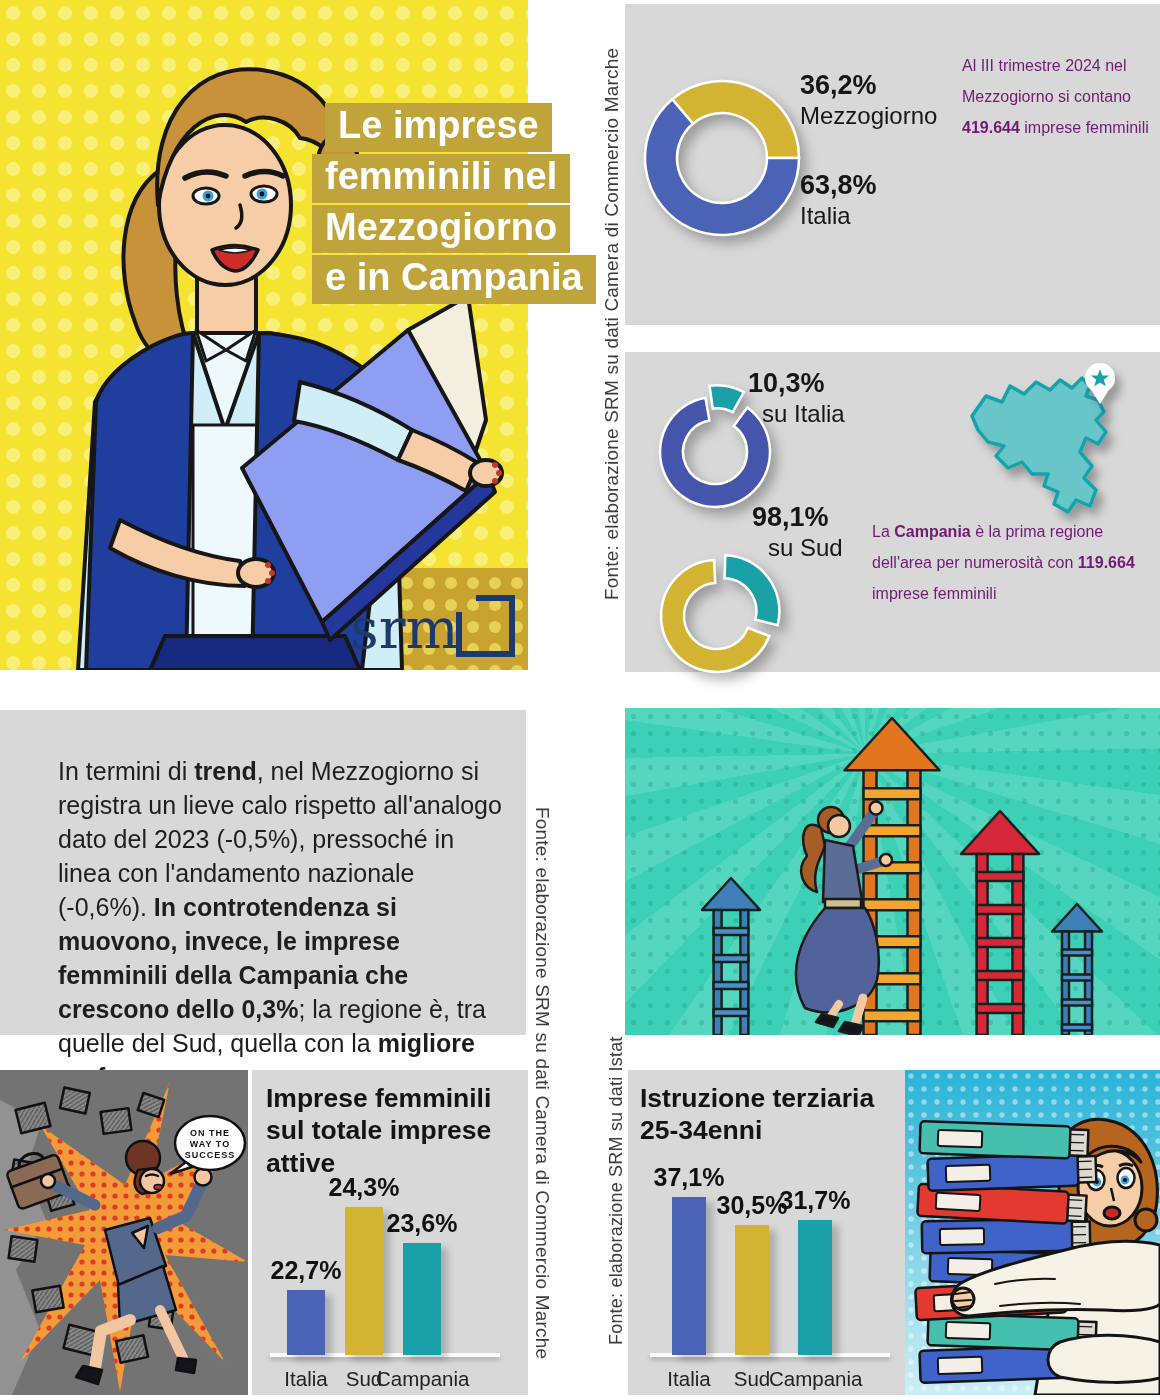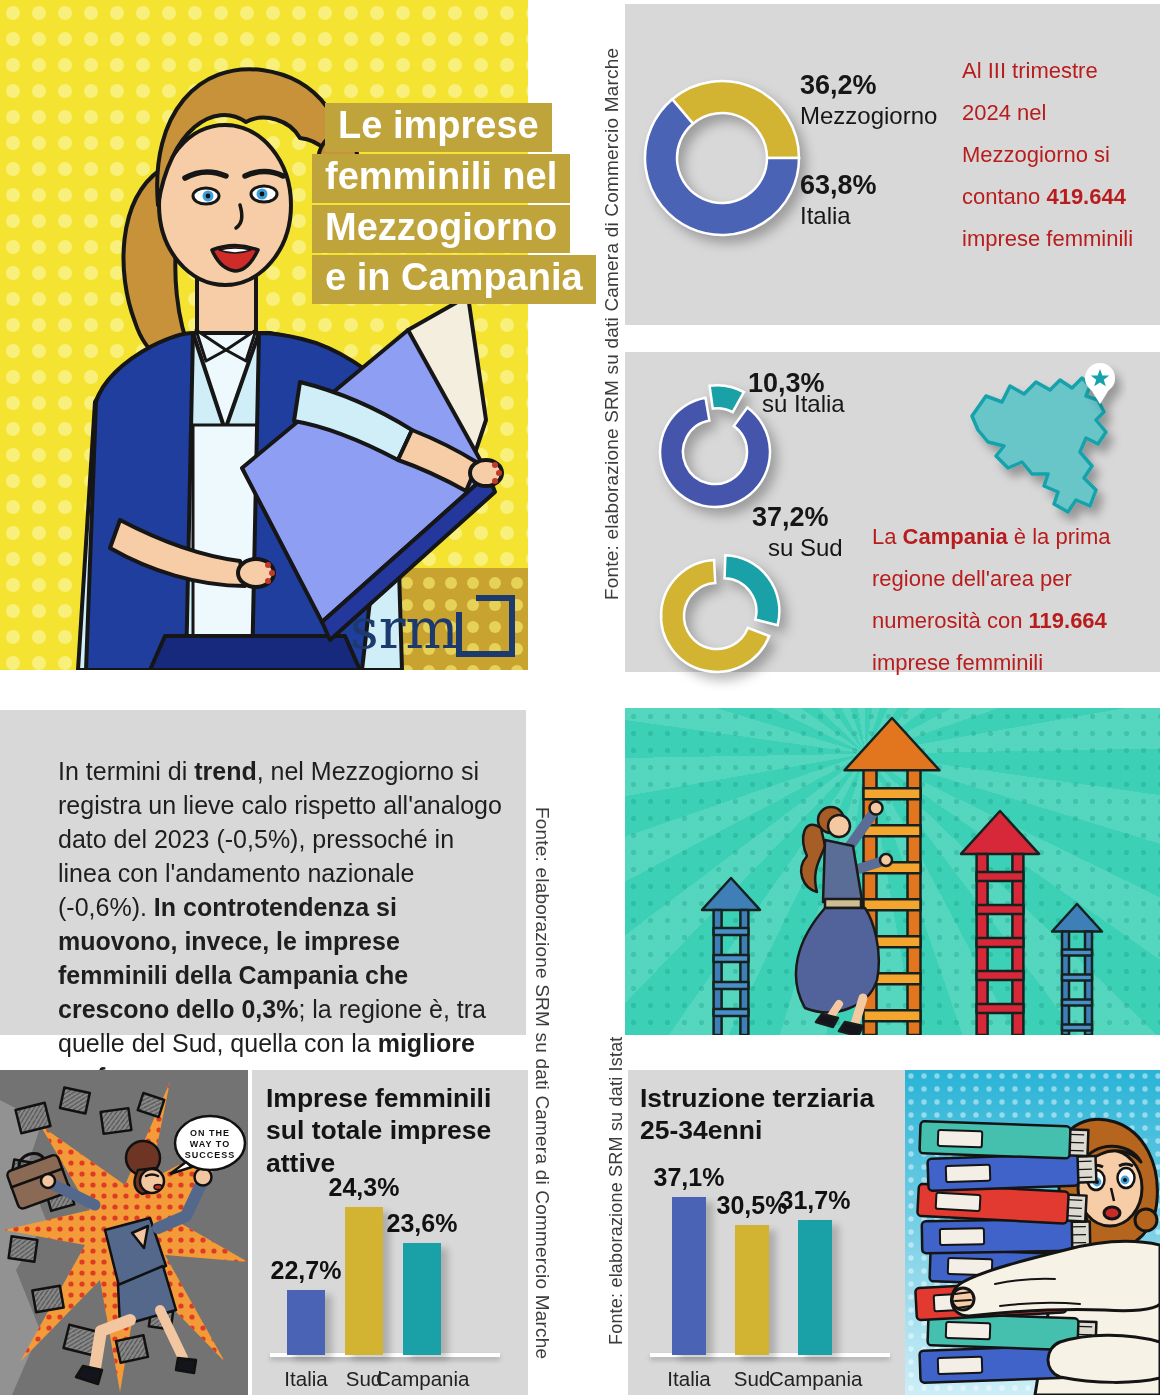--- a/index.html
+++ b/index.html
@@ -18,21 +18,21 @@
   
   .vtext{position:absolute;white-space:nowrap;font-size:19px;color:#3c3c3c;
          transform-origin:0 0;letter-spacing:.2px;}
   .vt-up{transform:rotate(-90deg);}
   .vt-down{transform:rotate(90deg);}
   .vt-small{font-size:18px;}
 
   
   .dval{position:absolute;font-weight:bold;font-size:27px;color:#161616;}
   .dname{position:absolute;font-size:24px;color:#161616;}
-  .note{position:absolute;font-size:22px;line-height:42px;color:#b91c1c;}
+  .note{position:absolute;font-size:16px;line-height:31px;color:#701a75;}
   .rt-b{font-weight:bold;}
   .trend-text{position:absolute;left:58px;top:44px;width:446px;font-size:25px;
               line-height:34px;color:#1e1e1e;}
 
   
   .donut-svg{position:absolute;filter:drop-shadow(6px 7px 6px rgba(0,0,0,.28));}
   .ctitle{position:absolute;font-weight:bold;font-size:26.5px;line-height:1.22;color:#141414;}
   .axis{position:absolute;height:4px;background:#ffffff;box-shadow:0 3px 5px rgba(0,0,0,.22);}
   .bar-rect{position:absolute;box-shadow:7px 5px 7px rgba(0,0,0,.20);}
   .bval{position:absolute;font-weight:bold;font-size:25px;color:#111;text-align:center;width:92px;}
@@ -152,26 +152,26 @@
   <div class="dval" style="left:800px;top:170px;">63,8%</div>
   <div class="dname" style="left:800px;top:202px;">Italia</div>
   <div class="note" style="left:962px;top:50px;width:190px;"><span>Al III trimestre 2024 nel Mezzogiorno si contano </span><span class="rt-b">419.644</span><span> imprese femminili</span></div>
 
   <div class="panel grey" style="left:625px;top:352px;width:535px;height:320px;"></div>
   <svg id="donut-1" class="donut-svg" style="left:645px;top:372px;" width="150" height="150" viewBox="0 0 150 150">
       <path d="M62.35,25.54 A55,55 0 0 1 96.66,31.90 L85.51,52.01 A32,32 0 0 0 65.55,48.31 Z" fill="#1aa1a8" stroke="#ffffff" stroke-width="2.5" transform="translate(2.2,-11.8)"></path>
       <path d="M102.33,35.50 A55,55 0 1 1 60.45,25.84 L64.44,48.49 A32,32 0 1 0 88.81,54.11 Z" fill="#4455ab" stroke="#ffffff" stroke-width="2.5"></path>
     </svg>
   <div class="dval" style="left:748px;top:368px;">10,3%</div>
-  <div class="dname" style="left:762px;top:390px;text-align:center;">su Italia</div>
+  <div class="dname" style="left:762px;top:400px;text-align:center;">su Italia</div>
   <svg id="donut-2" class="donut-svg" style="left:645px;top:538px;" width="150" height="150" viewBox="0 0 150 150">
       <path d="M73.95,22.03 A56,56 0 0 1 126.19,92.12 L103.93,86.32 A33,33 0 0 0 73.15,45.02 Z" fill="#1aa1a8" stroke="#ffffff" stroke-width="2.5" transform="translate(6.4,-4.8)"></path>
       <path d="M124.28,98.07 A56,56 0 1 1 69.07,22.08 L70.27,45.05 A33,33 0 1 0 102.81,89.83 Z" fill="#d2b432" stroke="#ffffff" stroke-width="2.5"></path>
     </svg>
-  <div class="dval" style="left:752px;top:502px;">37,2%</div>
+  <div class="dval" style="left:752px;top:502px;">98,1%</div>
   <div class="dname" style="left:768px;top:534px;">su Sud</div>
   <div class="note" style="left:872px;top:516px;width:285px;"><span>La </span><span class="rt-b">Campania</span><span> è la prima regione dell'area per numerosità con </span><span class="rt-b">119.664</span><span> imprese femminili</span></div>
 
   <svg style="position:absolute;left:952px;top:356px;" width="200" height="170" viewBox="0 0 200 170">
     <defs>
         <filter id="mshadow" x="-30%" y="-30%" width="170%" height="170%">
       <feDropShadow dx="6" dy="8" stdDeviation="5" flood-opacity="0.3"></feDropShadow>
         </filter>
       </defs>
     <path filter="url(#mshadow)" fill="#68c5c8" stroke="#17a2ab" stroke-width="3.5" stroke-linejoin="round" d="M20,60 L34,40 L50,46 L58,30 L72,38 L84,26 L98,34 L108,24 L120,32 L130,22 L138,30 L134,40 L146,44 L152,56 L144,64 L154,76 L146,88 L134,82 L128,96 L140,110 L132,122 L144,134 L138,150 L124,144 L116,156 L102,148 L106,136 L92,130 L96,118 L80,118 L70,106 L56,112 L44,100 L52,90 L36,86 L26,74 Z"></path>

